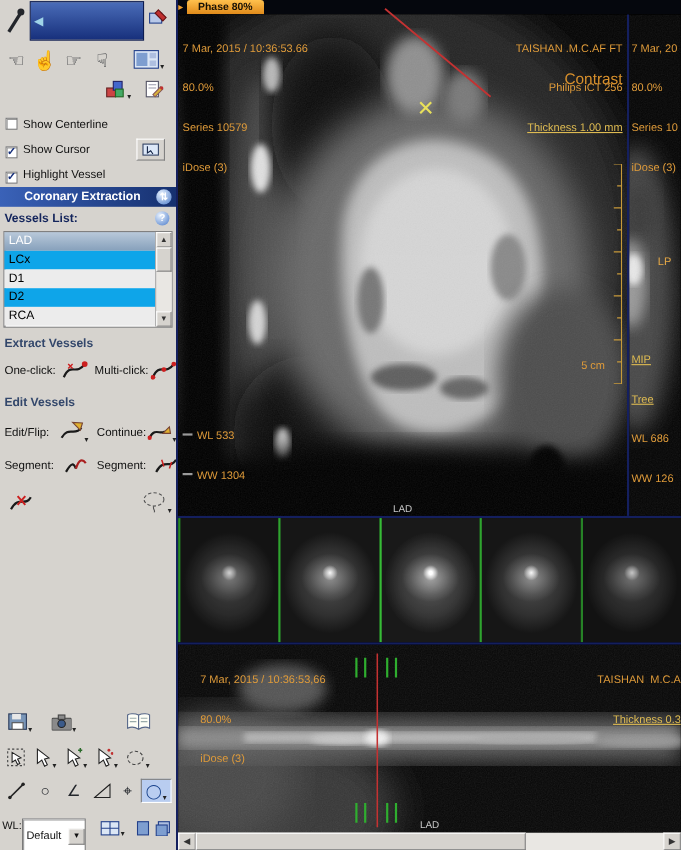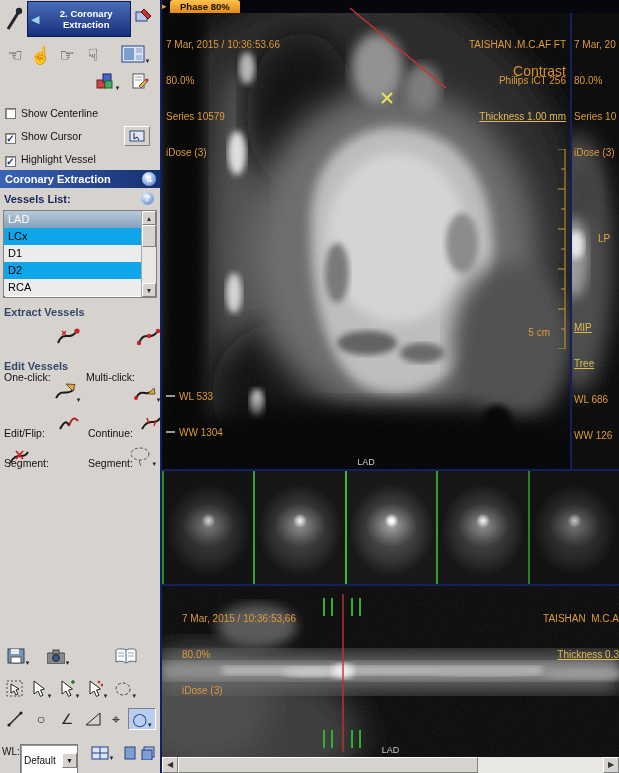--- a/index.html
+++ b/index.html
@@ -10,39 +10,39 @@
   .lp { position:absolute; left:0; top:0; width:160px; height:773px; background:#d6d3ce; font-size:11px; color:#111; }
   .abs { position:absolute; }
   .icon-btn { display:inline-flex; align-items:center; justify-content:center; cursor:default; }
   .glyph { font-size:15px; color:#23262b; line-height:1; }
   .caret { font-size:7px; color:#222; margin-left:1px; align-self:flex-end; }
   .cb { white-space:nowrap; font-size:10.5px; }
   .cb .box { display:inline-block; width:11px; height:11px; background:#fff; border:1px solid #777;
              box-shadow:inset 1px 1px 0 #9a9a9a; font-size:10px; line-height:10px; color:#17307c;
              text-align:center; margin-right:5px; vertical-align:-2px; font-weight:bold; }
   .sec-hdr { background:linear-gradient(90deg,#3a62b8,#16306f); color:#fff; font-weight:bold;
-             font-size:11px; line-height:18px; padding-left:5px; }
+             font-size:11px; line-height:18px; padding-left:22px; }
   .blue-title { color:#33476b; font-weight:bold; font-size:11px; }
   .circ { display:inline-block; border-radius:50%; background:radial-gradient(circle at 35% 30%,#e8f2ff,#4a7ac8);
           color:#fff; font-weight:bold; text-align:center; }
   .vrow { height:17px; line-height:17px; padding-left:4px; font-size:11px; margin-right:15px; color:#000; background:#0ea5e9; }
   .vrow.alt { background:#ececec; }
   .vrow.sel { background:linear-gradient(#b9c9da,#86a0bb); color:#fff; }
   .vscroll { position:absolute; right:0; top:0; width:15px; height:100%; background:#e9e7e3; border-left:1px solid #aaa; }
   .vs-btn { height:14px; font-size:7px; text-align:center; line-height:13px; background:#d6d3ce;
             border:1px solid; border-color:#fff #808080 #808080 #fff; color:#333; }
   .vs-btn.dn { position:absolute; bottom:0; width:100%; }
   .vs-thumb { position:absolute; top:14px; height:22px; width:100%; background:#d6d3ce;
               border:1px solid; border-color:#fff #808080 #808080 #fff; }
   .raised { background:#d6d3ce; border:1px solid; border-color:#fff #808080 #808080 #fff; }
   .dd { display:inline-flex; width:58px; height:33px; background:#fff; border:1px solid #7a7a7a;
         box-shadow:inset 1px 1px 0 #999; font-size:10px; align-items:center; padding-left:3px; }
   .dd-btn { margin-left:auto; width:15px; height:15px; background:#d6d3ce; border:1px solid;
             border-color:#fff #808080 #808080 #fff; font-size:7px; text-align:center; line-height:13px; }
-  .tool-lbl { font-size:10.5px;margin-top:40px; }
+  .tool-lbl { font-size:10.5px; }
   .active-tool { background:#b9cdf0; border:1px solid; border-color:#808080 #fff #fff #808080; }
 
   
   .ma { position:absolute; left:160px; top:0; width:459px; height:773px; background:#000; border-left:2px solid #141f5e; }
   .tabbar { position:absolute; left:0; top:0; width:457px; height:13px; background:#05070d; }
   .tabmark { position:absolute; left:0; top:1px; color:#f0a030; font-size:9px; line-height:11px; }
   .ptab { position:absolute; left:8px; top:0; height:13px; padding:0 10px; background:linear-gradient(#ffc14d,#e08a1a);
           color:#151005; font-weight:bold; font-size:9.5px; line-height:13px; border-radius:3px 3px 0 0; }
   .vp { position:absolute; overflow:hidden; background:#000; }
   .ol { position:absolute; color:#df9b3a; font-size:10px; line-height:12px; white-space:pre; z-index:3; }
@@ -98,24 +98,20 @@
 <div class="lp">
 
   <span class="icon-btn abs" style="left:2px;top:3px;width:24px;height:32px">
     <svg width="20" height="28" viewBox="0 0 20 28">
       <path d="M4 24 L14 8" stroke="#23262b" stroke-width="3"></path>
         <circle cx="15" cy="6" r="3.2" fill="#23262b"></circle>
     </svg>
   </span>
   <div class="abs" style="left:27px;top:1px;width:104px;height:36px;background:linear-gradient(#4a6cb8,#17307c);border:1px solid #0d1c50;display:flex;align-items:center">
     <span style="color:#9fd4e8;font-size:11px;padding:0 3px">◀</span>
-    <span style="color:#fff;font-weight:bold;font-size:9.5px;text-align:center;flex:1;line-height:11px">
-      <span style="display:block">2. Coronary</span>
-      <span style="display:block">Extraction</span>
-    </span>
   </div>
   <span class="icon-btn abs" style="left:134px;top:6px;width:20px;height:20px">
     <svg width="18" height="18">
       <rect x="1" y="5" width="11" height="9" fill="#b8c8e8" stroke="#23408a"></rect>
       <path d="M9 2 L16 9 L13 12 L6 5 Z" fill="#c03030" stroke="#611"></path>
     </svg>
   </span>
 
   <span class="icon-btn abs glyph" style="left:4px;top:44px;width:22px;height:22px;font-size:17px">☜</span>
   <span class="icon-btn abs glyph" style="left:30px;top:44px;width:22px;height:22px;font-size:17px">☝</span>

